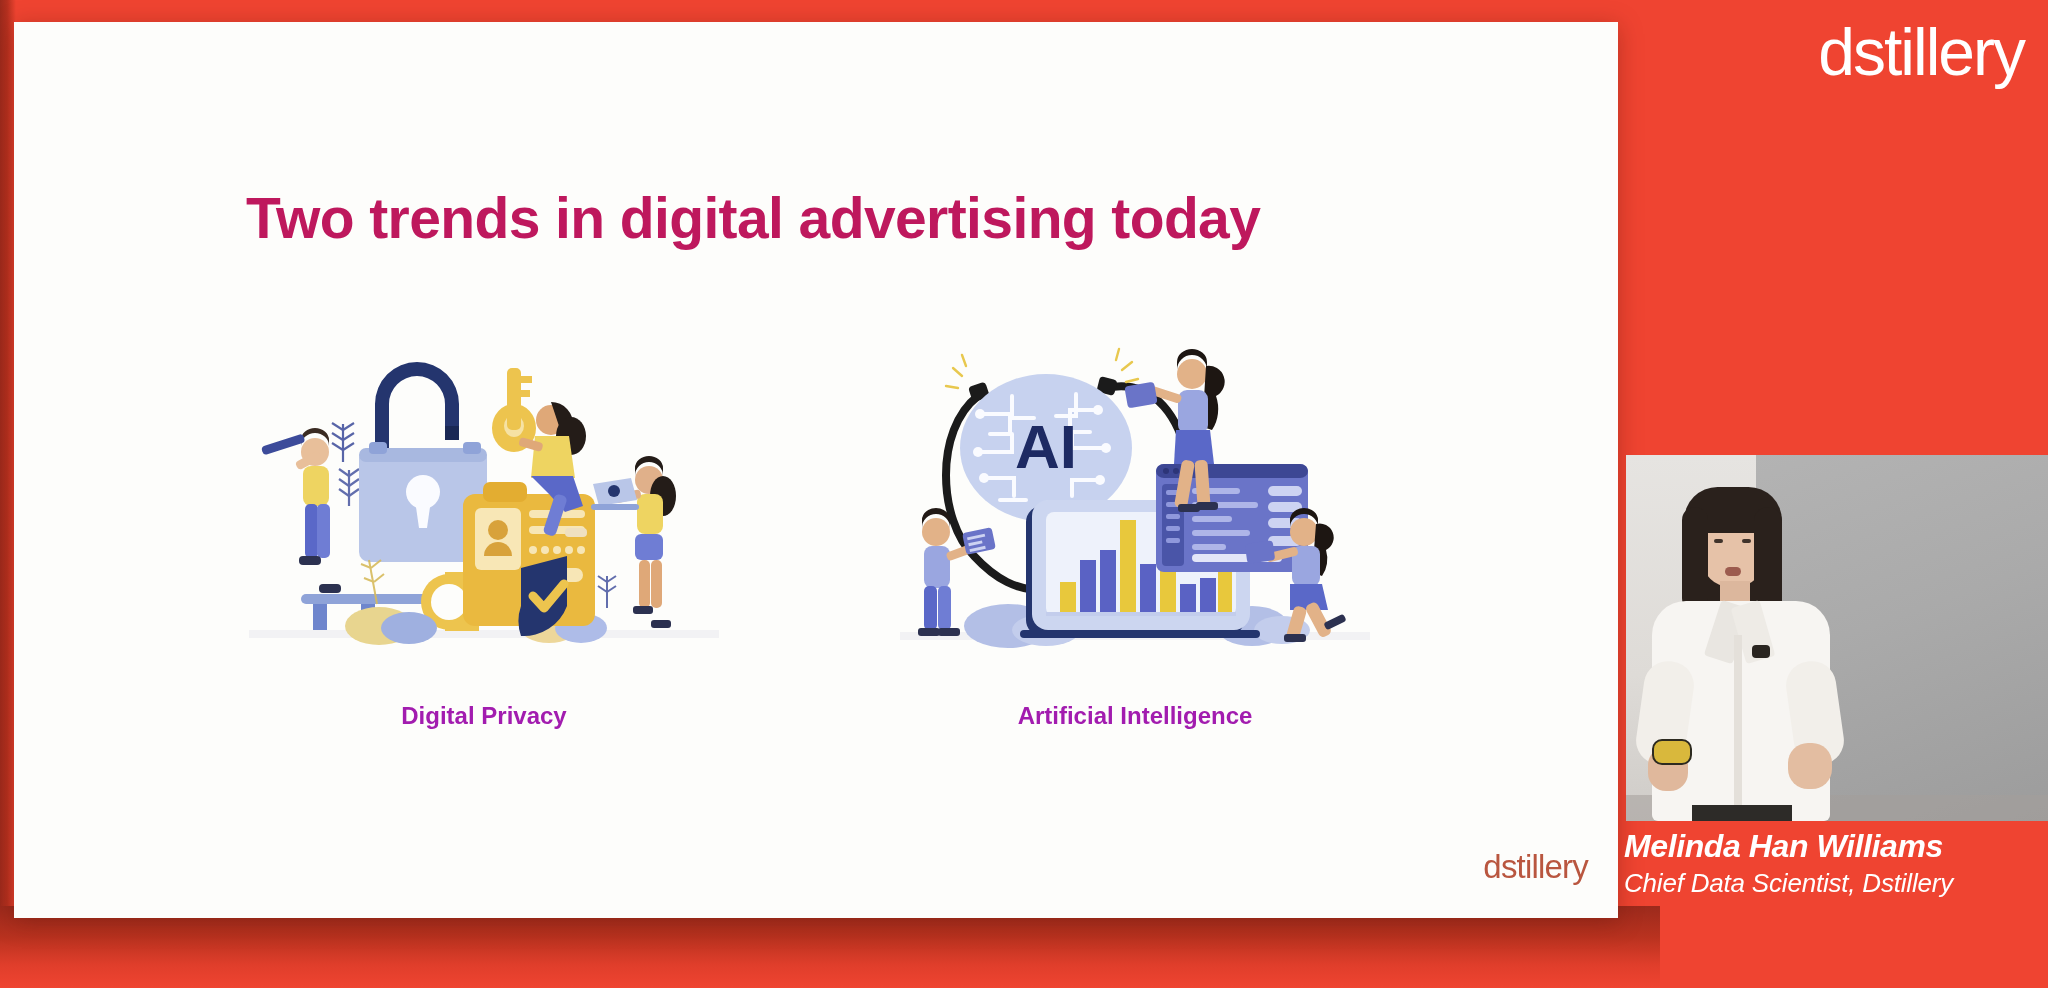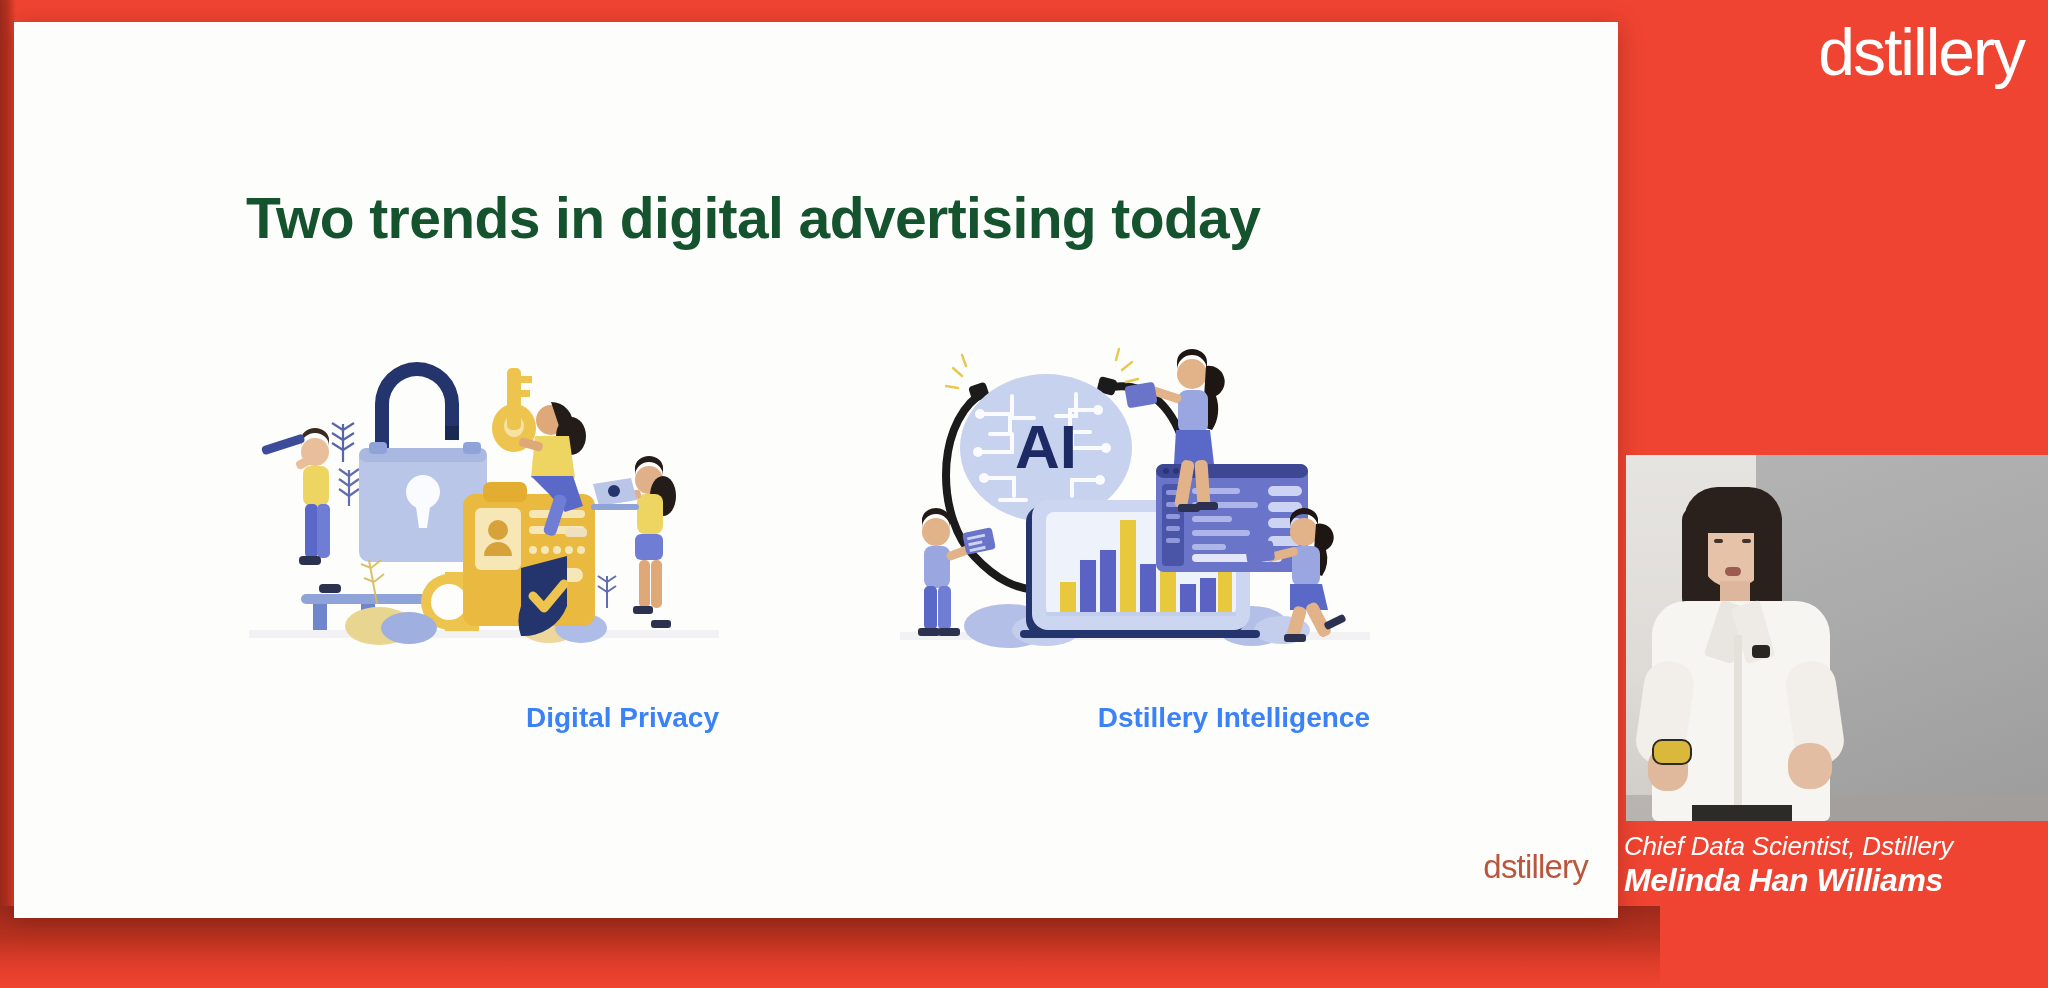--- a/index.html
+++ b/index.html
@@ -46,21 +46,21 @@
     background: #fdfdfb;
     box-shadow: 0 4px 22px rgba(90, 20, 10, 0.35);
   }
 
   #slide-title {
     position: absolute;
     left: 232px;
     top: 163px;
     font-size: 57px;
     font-weight: bold;
-    color: #14532d;
+    color: #be185d;
     letter-spacing: -0.6px;
     white-space: nowrap;
     font-family: "Liberation Sans", sans-serif;
   }
 
   .panel {
     position: absolute;
     top: 322px;
     width: 470px;
     height: 420px;
@@ -72,24 +72,24 @@
     position: absolute;
     left: 0; top: 0;
     width: 470px;
     height: 310px;
   }
   .panel-label {
     position: absolute;
     top: 358px;
     left: 0;
     width: 470px;
-    text-align: right;
-    font-size: 28px;
+    text-align: center;
+    font-size: 24px;
     font-weight: bold;
-    color: #3b82f6;
+    color: #a21caf;
     font-family: "Liberation Sans", sans-serif;
     white-space: nowrap;
   }
 
   
   #slide-logo {
     position: absolute;
     right: 30px;
     bottom: 32px;
     font-size: 33px;
@@ -578,21 +578,21 @@
           <rect x="366" y="206" width="32" height="9" rx="4" fill="#e2b288" transform="rotate(-14 382 210)"></rect>
           <rect x="346" y="198" width="28" height="20" rx="4" fill="#6a74c8" transform="rotate(-8 360 208)"></rect>
           <path d="M390 240 l32 0 l6 26 l-38 0 z" fill="#5a68c8"></path>
           <rect x="390" y="262" width="13" height="34" rx="5" fill="#e2b288" transform="rotate(16 396 279)"></rect>
           <rect x="412" y="258" width="13" height="36" rx="5" fill="#e2b288" transform="rotate(-28 418 276)"></rect>
           <rect x="384" y="290" width="22" height="8" rx="3" fill="#2c3150"></rect>
           <rect x="424" y="274" width="22" height="8" rx="3" fill="#2c3150" transform="rotate(-26 435 278)"></rect>
         </g>
       </svg>
 
-      <div class="panel-label">Dstillery Intelligence</div>
+      <div class="panel-label">Artificial Intelligence</div>
     </div>
 
     <div id="slide-logo">dstillery</div>
   </div>
 
   <div id="brand-logo">dstillery</div>
 
   <div id="speaker-video">
     <div id="video-wall-left"></div>
     <div id="video-wall-right"></div>
@@ -614,17 +614,17 @@
     <div id="spk-mic"></div>
     <div id="spk-arm-l"></div>
     <div id="spk-arm-r"></div>
     <div id="spk-hand-l"></div>
     <div id="spk-hand-r"></div>
     <div id="spk-clicker"></div>
     <div id="spk-waist"></div>
   </div>
 
   <div id="speaker-info">
+    <div id="speaker-name">Melinda Han Williams</div>
     <div id="speaker-role">Chief Data Scientist, Dstillery</div>
-    <div id="speaker-name">Melinda Han Williams</div>
   </div>
 
 </div>
 
 </body></html>

